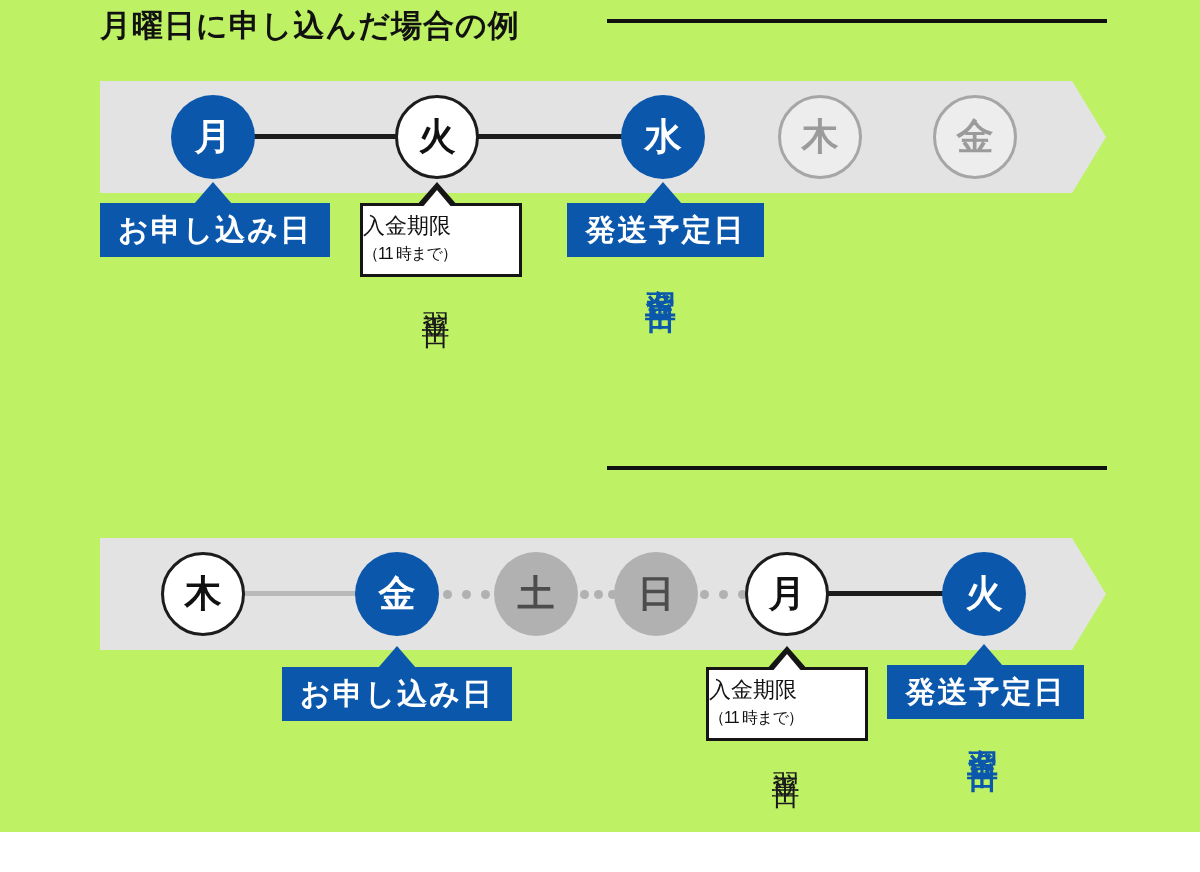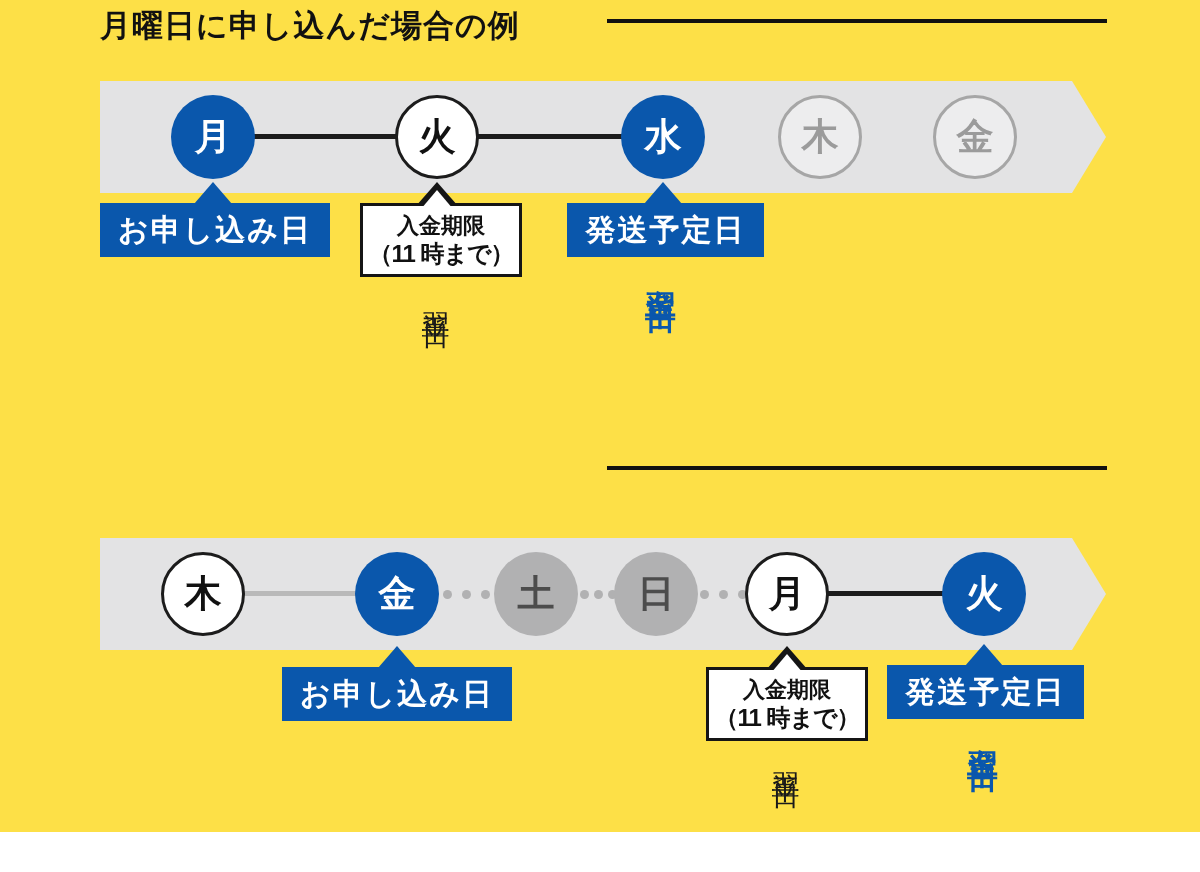--- a/index.html
+++ b/index.html
@@ -1,18 +1,18 @@
 <!DOCTYPE html>
 <html lang="ja"><head>
 <meta charset="utf-8">
 <style>
   html,body{margin:0;padding:0;background:#fff;}
   body{width:1200px;height:872px;overflow:hidden;
        font-family:"Liberation Sans","DejaVu Sans",sans-serif;}
-  .stage{position:relative;width:1200px;height:832px;background:#fde047;}
+  .stage{position:relative;width:1200px;height:832px;background:#bef264;}
 
   .sec-title{position:absolute;font-size:31px;font-weight:bold;color:#111;
              letter-spacing:1px;white-space:nowrap;}
   .title-rule{position:absolute;height:4px;background:#111;width:500px;}
 
   .band{position:absolute;left:100px;width:1006px;height:112px;background:#e3e3e4;
         clip-path:polygon(0 0,972px 0,1006px 56px,972px 112px,0 112px);}
 
   .day{position:absolute;width:84px;height:84px;border-radius:50%;
        display:flex;align-items:center;justify-content:center;
@@ -32,24 +32,24 @@
   .dotrow i:last-child{margin-right:0;}
 
   .bluebox{position:absolute;background:#0a57ac;color:#fff;height:54px;
            display:flex;align-items:center;justify-content:center;
            font-size:30px;font-weight:bold;letter-spacing:2px;z-index:3;}
   .btail{position:absolute;width:0;height:0;z-index:3;
          border-left:19px solid transparent;border-right:19px solid transparent;
          border-bottom:22px solid #0a57ac;}
 
   .whitebox{position:absolute;background:#fff;border:3px solid #151515;
-            box-sizing:border-box;width:162px;height:74px;text-align:center;
-            color:#111;font-weight:bold;padding-top:6px;z-index:3;}
+            box-sizing:border-box;width:162px;height:74px;text-align:left;
+            color:#111;font-weight:normal;padding-top:6px;z-index:3;}
   .whitebox .l1{font-size:22px;line-height:28px;}
-  .whitebox .l2{font-size:24px;line-height:28px;letter-spacing:-1px;}
+  .whitebox .l2{font-size:16px;line-height:28px;letter-spacing:-1px;}
   .wtail-outer{position:absolute;width:0;height:0;z-index:4;
          border-left:21px solid transparent;border-right:21px solid transparent;
          border-bottom:24px solid #151515;}
   .wtail-inner{position:absolute;width:0;height:0;z-index:5;
          border-left:16px solid transparent;border-right:16px solid transparent;
          border-bottom:19px solid #fff;}
 
   .vnote{position:absolute;writing-mode:vertical-rl;text-orientation:upright;
          font-size:28px;color:#1a1a1a;letter-spacing:6px;line-height:1;}
   .vnote.blue{color:#0a57ac;font-weight:bold;font-size:31px;letter-spacing:4px;}

